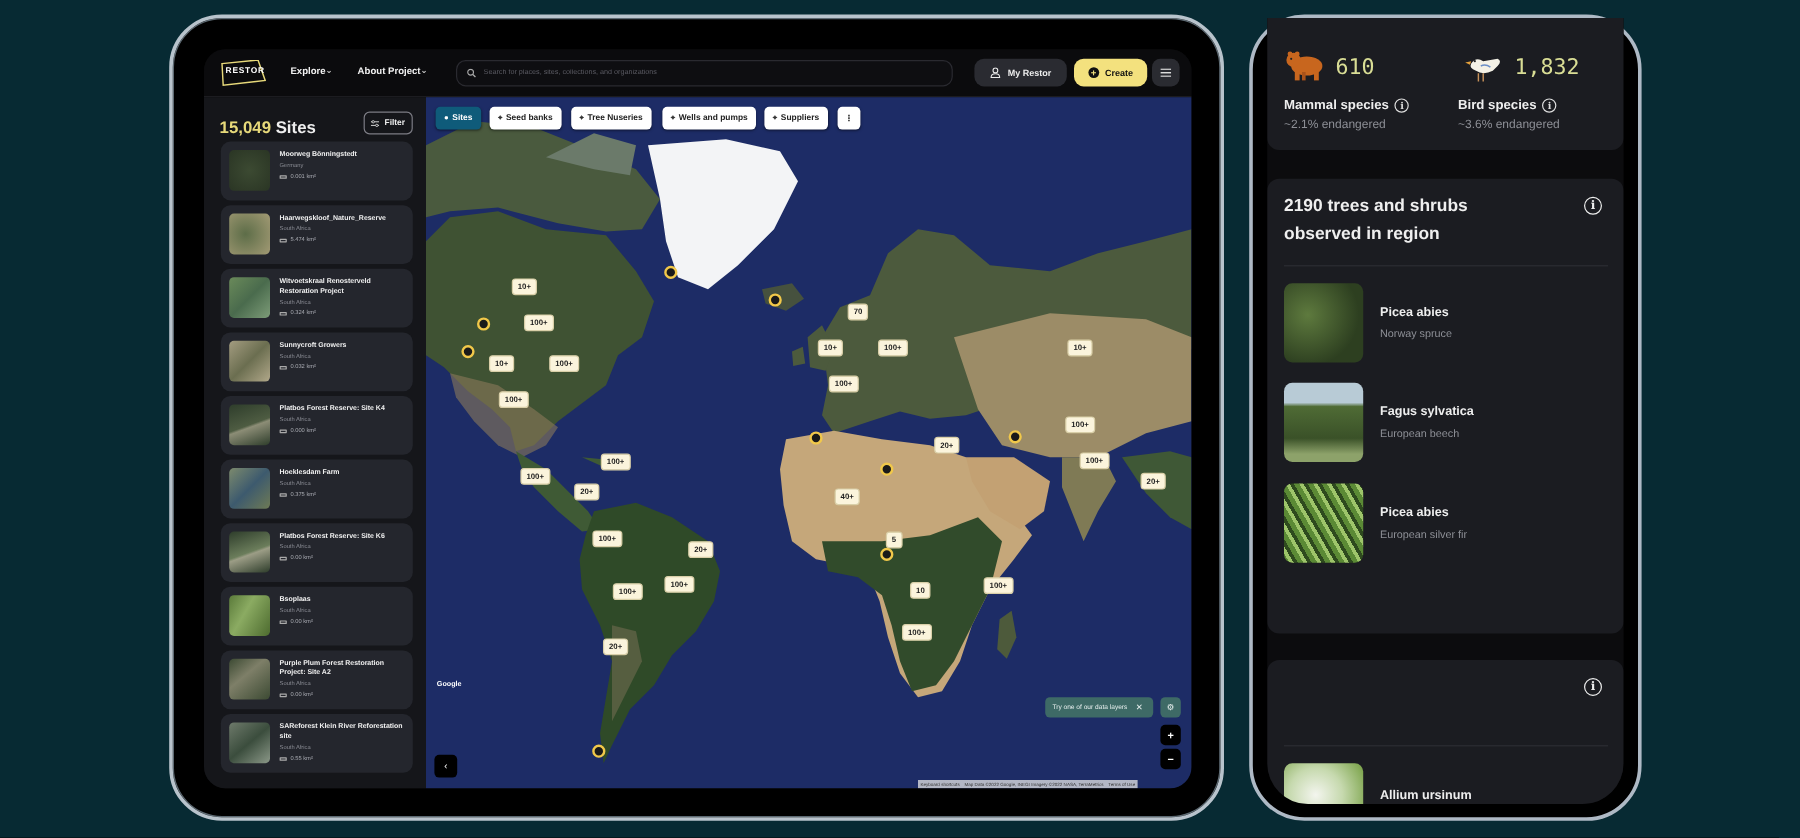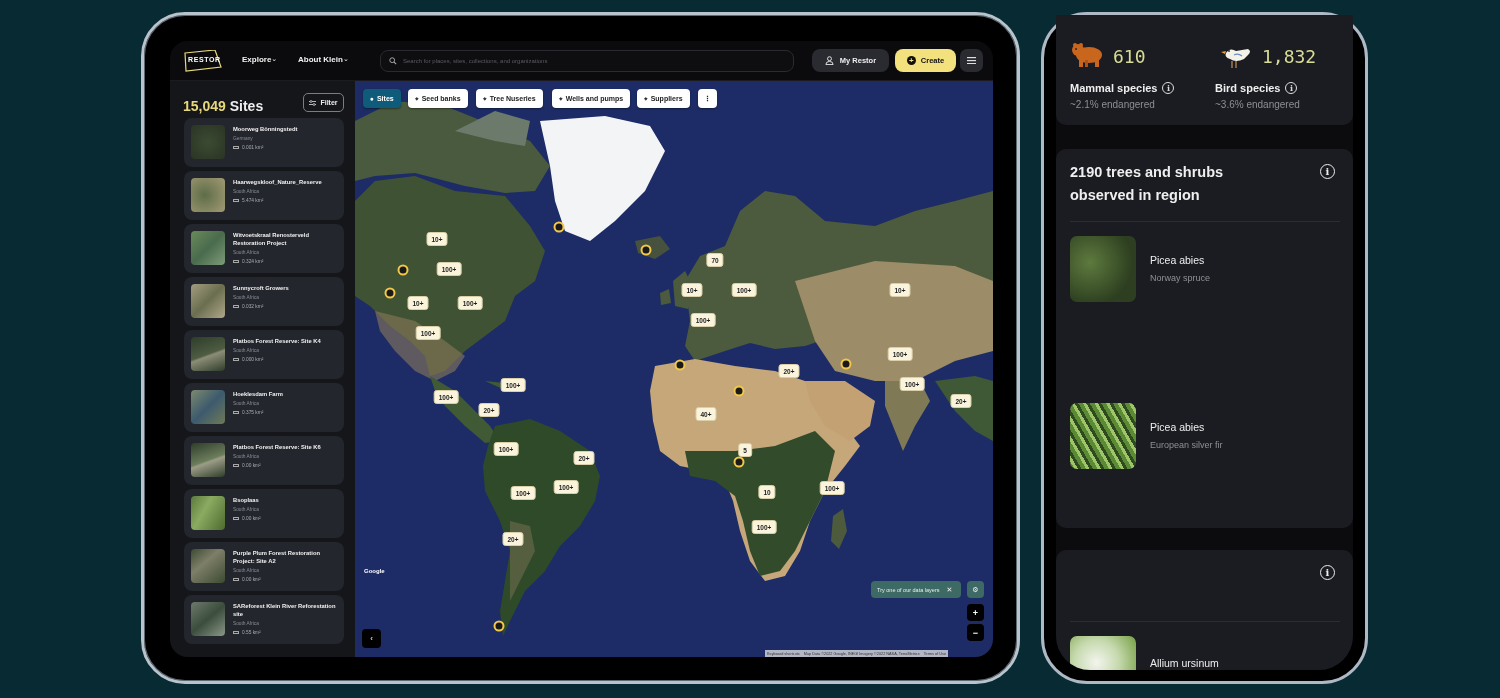--- a/index.html
+++ b/index.html
@@ -188,21 +188,21 @@
     justify-content: center; font-weight: bold; font-family: "DejaVu Serif", serif; cursor: pointer;
   }
   .divider { position: absolute; left: 14px; width: 270px; height: 1px; background: #2c2d33; }
   .species {
     position: absolute; left: 14px; width: 270px; height: 66px; cursor: pointer;
   }
   .species .thumb {
     position: absolute; left: 0; top: 0; width: 66px; height: 66px; border-radius: 7px;
   }
   .species .sname {
-    position: absolute; left: 80px; top: 18px; font-size: 10.5px; font-weight: normal; color: #eee;
+    position: absolute; left: 80px; top: 18px; font-size: 10.5px; font-weight: bold; color: #eee;
   }
   .species .scommon {
     position: absolute; left: 80px; top: 37px; font-size: 9px; color: #8e9097;
   }
   .see-full {
     position: absolute; left: 14px; width: 269px; height: 27px; border-radius: 8px;
     border: 1.3px solid #8d8f95; background: #0d0d10; color: #eee; font-size: 9.5px;
     font-weight: bold; display: flex; align-items: center; justify-content: center; cursor: pointer;
   }
 </style>
@@ -217,21 +217,21 @@
         <svg width="38" height="22" viewBox="0 0 38 22">
           <polygon points="1,3 31,0 37,17 2,21" fill="none" stroke="#e7d97a" stroke-width="1.2"></polygon>
         </svg>
         <span>RESTOR</span>
       </div>
       <div class="nav-item" style="left:72px">
         <span>Explore</span>
         <span class="chev">⌄</span>
       </div>
       <div class="nav-item" style="left:128px">
-        <span>About Klein</span>
+        <span>About Project</span>
         <span class="chev">⌄</span>
       </div>
       <div class="search">
         <svg width="8" height="8" viewBox="0 0 10 10">
           <circle cx="4" cy="4" r="3" fill="none" stroke="#aaa" stroke-width="1.2"></circle>
           <line x1="6.3" y1="6.3" x2="9" y2="9" stroke="#aaa" stroke-width="1.3"></line>
         </svg>
         <input type="text" placeholder="Search for places, sites, collections, and organizations" style="">
       </div>
       <div class="btn-myrestor">
@@ -548,20 +548,25 @@
     <div class="card" style="top:134px; height:379px">
       <div class="section-title" style="top:12px">2190 trees and shrubs observed in region</div>
       <div class="section-info" style="top:15px">i</div>
       <div class="divider" style="top:72px"></div>
 
       <div class="species" style="top:87px">
         <div class="thumb" style="background:radial-gradient(circle at 30% 40%,#5e7a3e,#2d3f20 70%)"></div>
         <div class="sname">Picea abies</div>
         <div class="scommon">Norway spruce</div>
       </div>
+      <div class="species" style="top:170px">
+        <div class="thumb" style="background:linear-gradient(#b8cbd6 0%,#b8cbd6 25%,#4f6b35 30%,#3a5128 70%,#8da26a 90%)"></div>
+        <div class="sname">Fagus sylvatica</div>
+        <div class="scommon">European beech</div>
+      </div>
       <div class="species" style="top:254px">
         <div class="thumb" style="background:repeating-linear-gradient(60deg,#5b8a35 0 4px,#9ec56a 4px 7px,#2e4a1e 7px 10px)"></div>
         <div class="sname">Picea abies</div>
         <div class="scommon">European silver fir</div>
       </div>
     </div>
 
     <div class="card" style="top:535px; height:140px">
       <div class="section-info" style="top:15px">i</div>
       <div class="divider" style="top:71px"></div>

